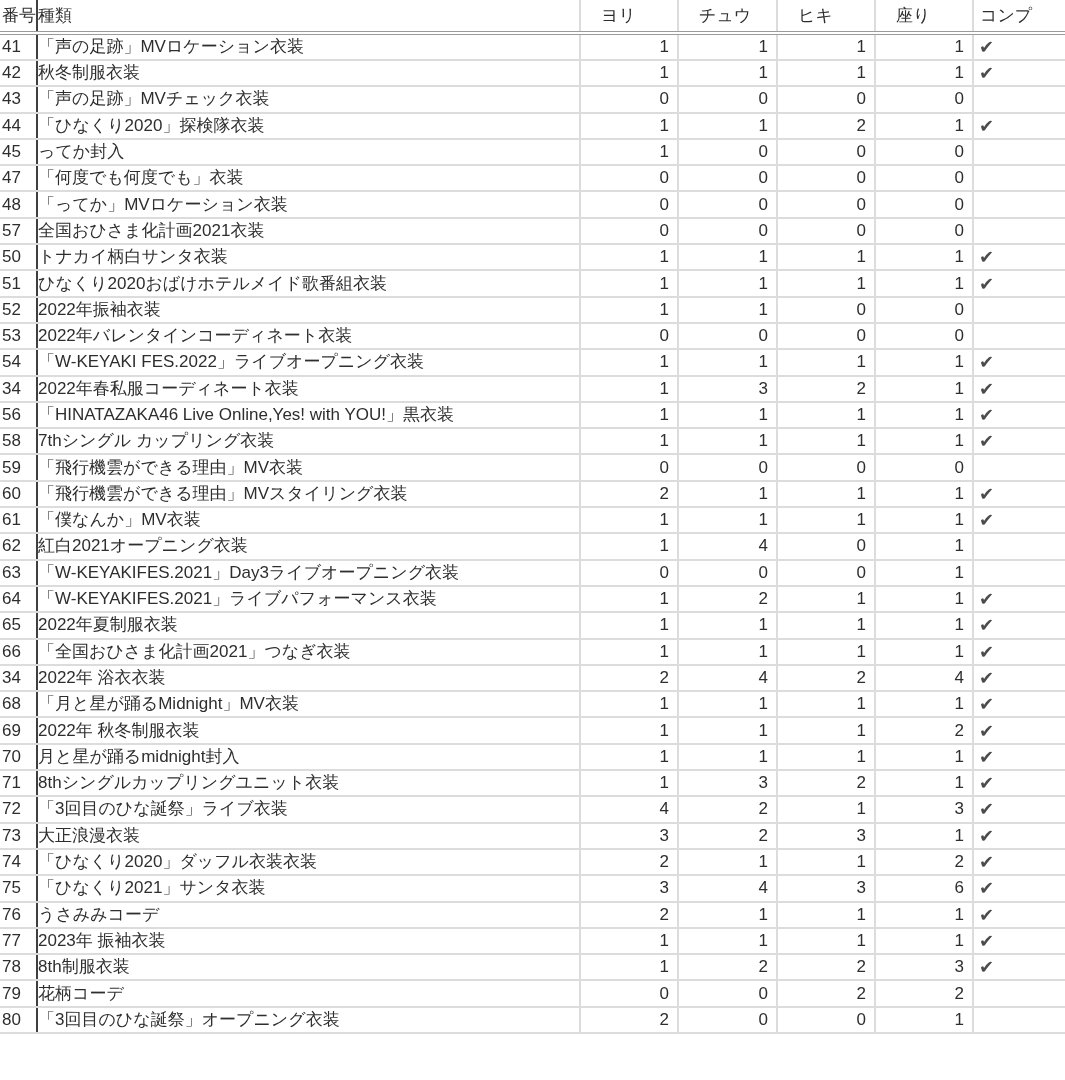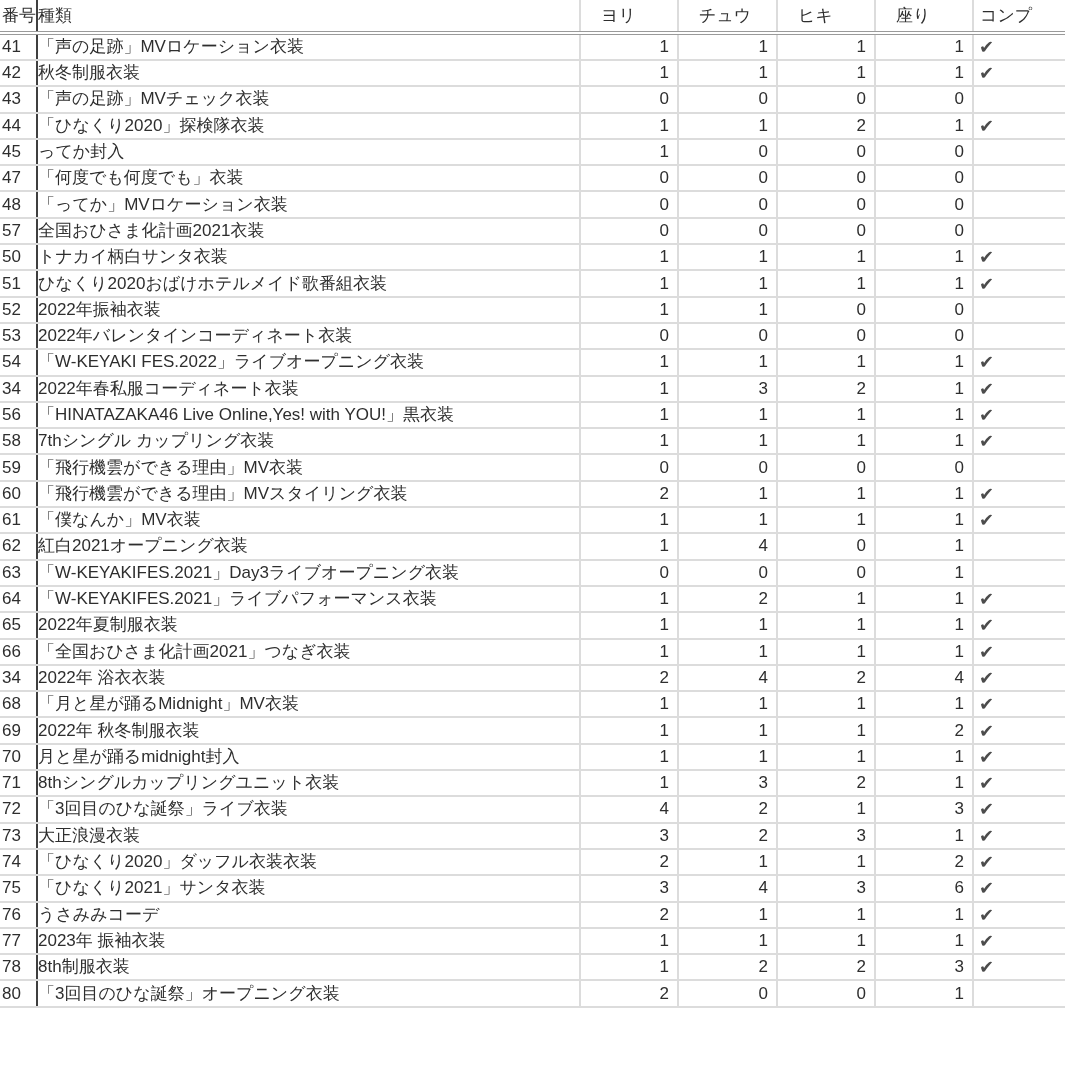--- a/index.html
+++ b/index.html
@@ -416,20 +416,29 @@
       <tr>
         <td class="num">78</td>
         <td class="type">8th制服衣装</td>
         <td class="val">1</td>
         <td class="val">2</td>
         <td class="val">2</td>
         <td class="val">3</td>
         <td class="check">✔</td>
       </tr>
       <tr>
+        <td class="num">79</td>
+        <td class="type">花柄コーデ</td>
+        <td class="val">0</td>
+        <td class="val">0</td>
+        <td class="val">2</td>
+        <td class="val">2</td>
+        <td class="check"></td>
+      </tr>
+      <tr>
         <td class="num">80</td>
         <td class="type">「3回目のひな誕祭」オープニング衣装</td>
         <td class="val">2</td>
         <td class="val">0</td>
         <td class="val">0</td>
         <td class="val">1</td>
         <td class="check"></td>
       </tr>
     </tbody>
 </table>

